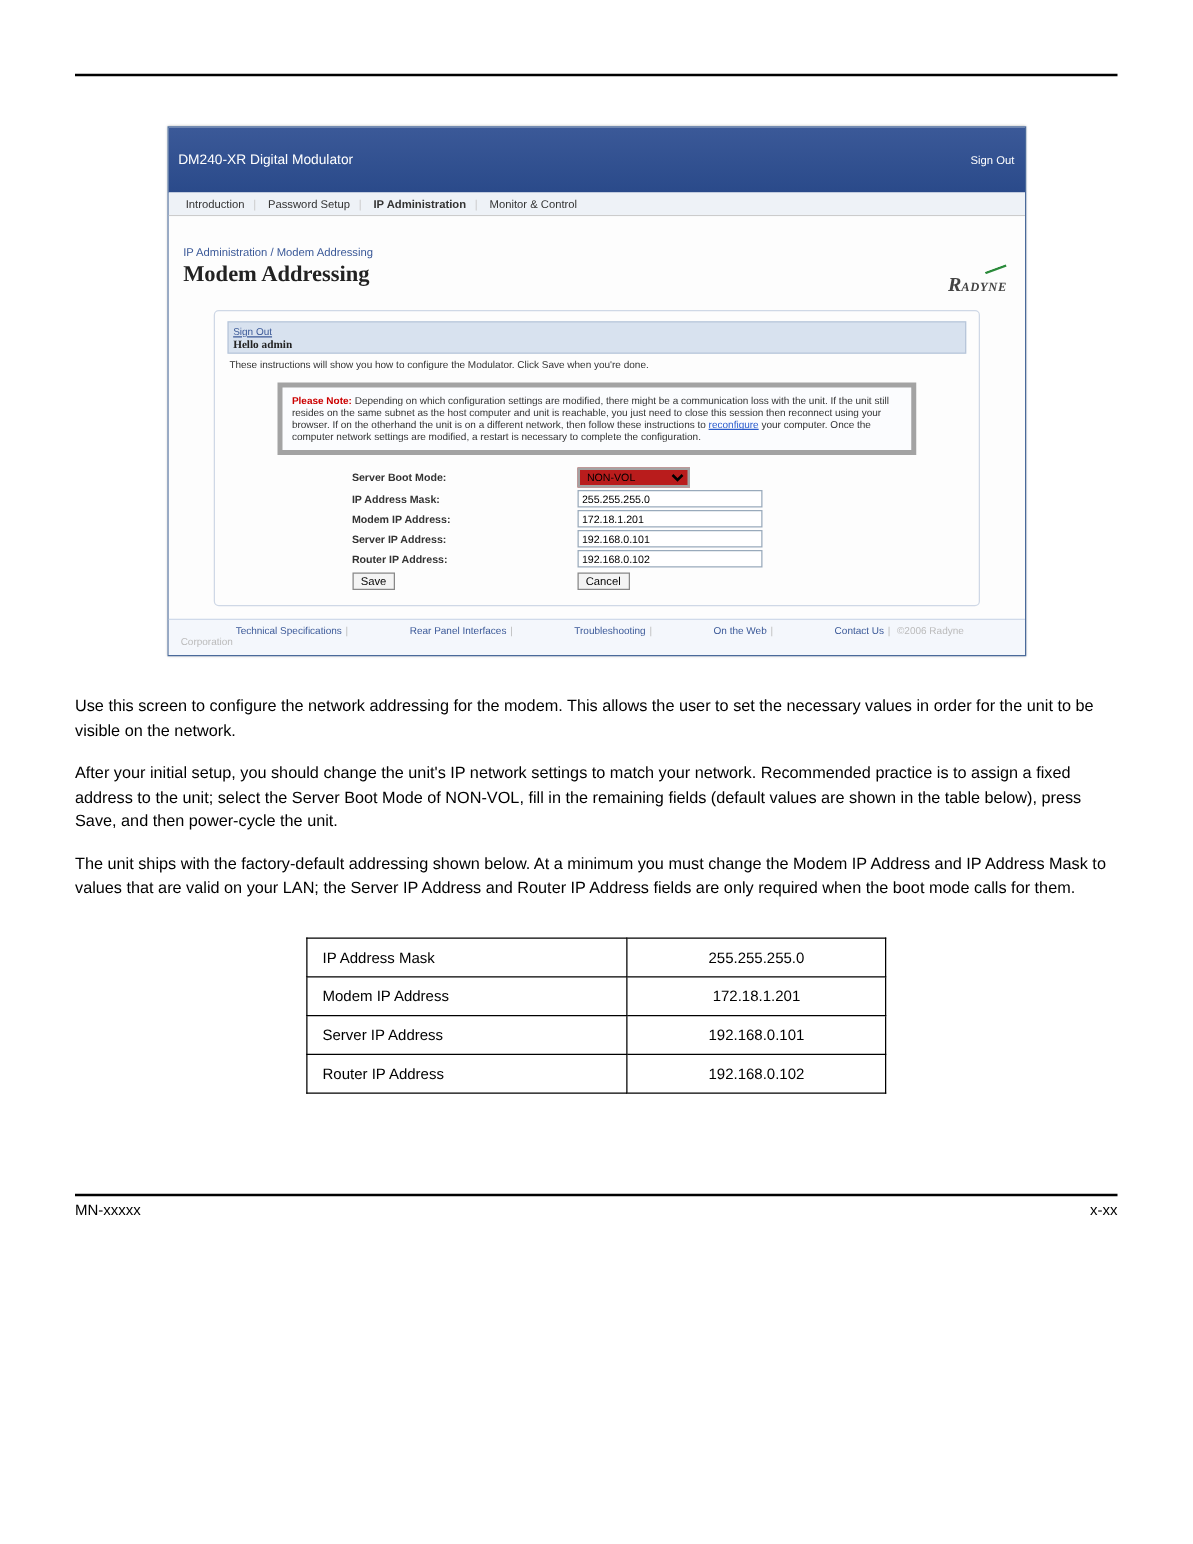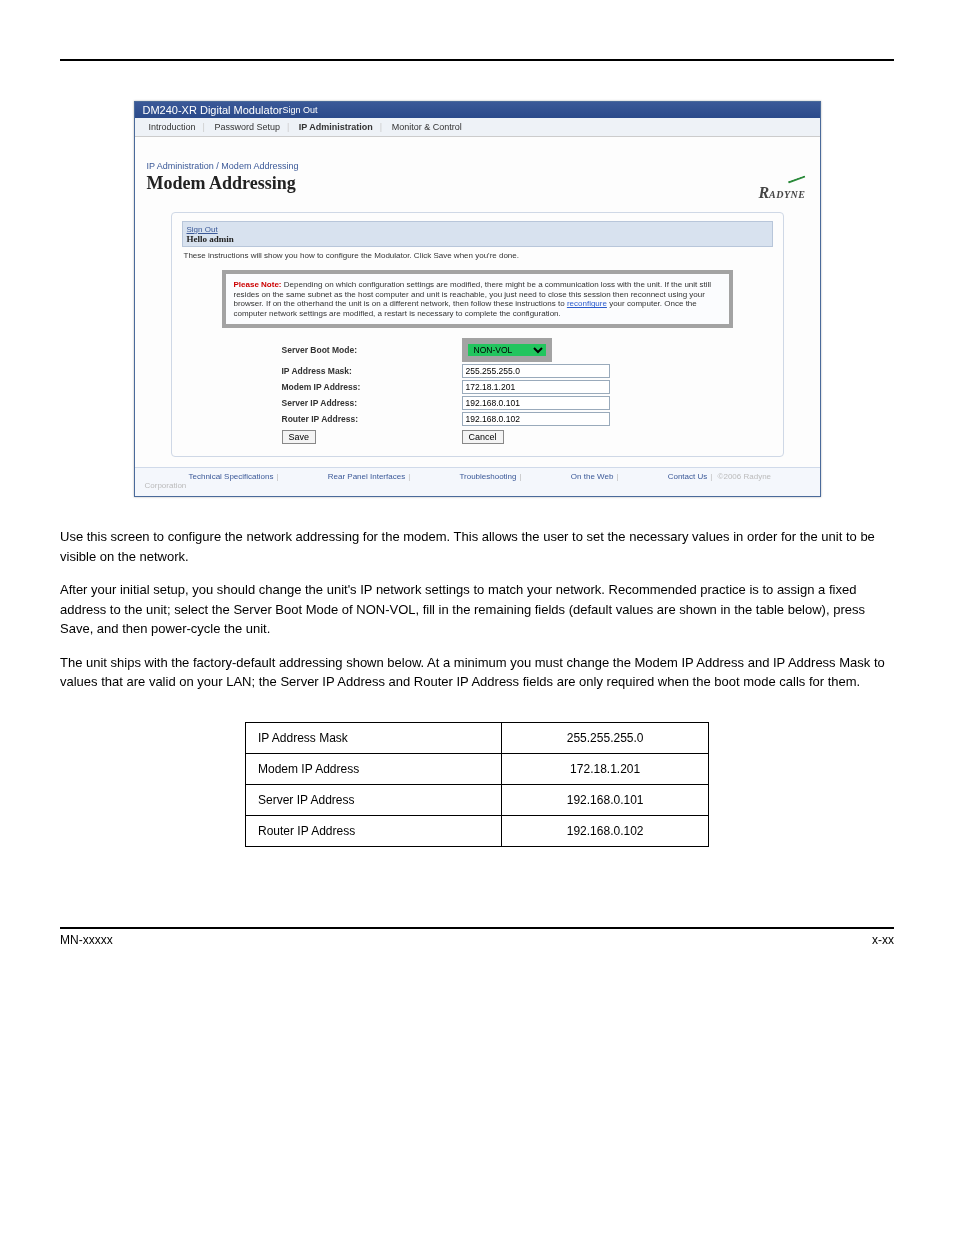--- a/index.html
+++ b/index.html
@@ -26,22 +26,23 @@
     margin: 40px auto 20px auto;
     width: 685px;
     border: 1px solid #4a6a9a;
     font-size: 9px;
     background: #fff;
     box-shadow: 0 0 2px rgba(0,0,0,0.3);
   }
   .titlebar {
     background: linear-gradient(#3b5998, #2a4a8a);
     color: #fff;
-    padding: 2px 8px;
-    display: flex;
+    padding: 20px 8px;
+    display: flex;
+    justify-content: space-between;
     font-size: 11px;
     align-items: center;
   }
   .titlebar .signout { font-size: 9px; }
   .tabs {
     background: #eef2f7;
     border-bottom: 1px solid #ccc;
     padding: 4px 8px;
     font-size: 9px;
     color: #333;
@@ -130,22 +131,22 @@
   .form-row .lbl { width: 180px; font-weight: bold; color: #333; }
   .form-row input[type=text] {
     font-size: 8.5px;
     border: 1px solid #9ab;
     padding: 1px 3px;
     width: 140px;
     background: #fff;
   }
   .form-row select {
     font-size: 8.5px;
-    border: 6px solid #a3a3a3;
-    background: #22c55e;
+    border: 2px solid #a3a3a3;
+    background: #b91c1c;
     padding: 0 2px;
     width: 90px;
   }
   .btn {
     font-size: 9px;
     border: 1px solid #888;
     background: #f4f4f4;
     padding: 1px 6px;
     cursor: pointer;
   }

